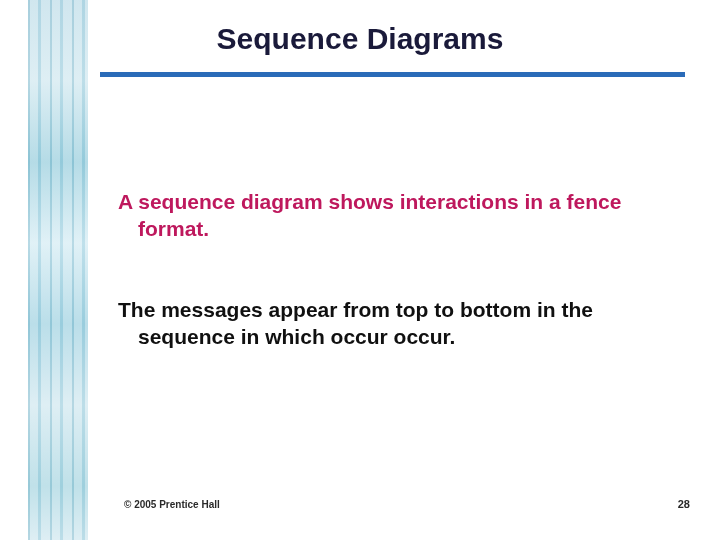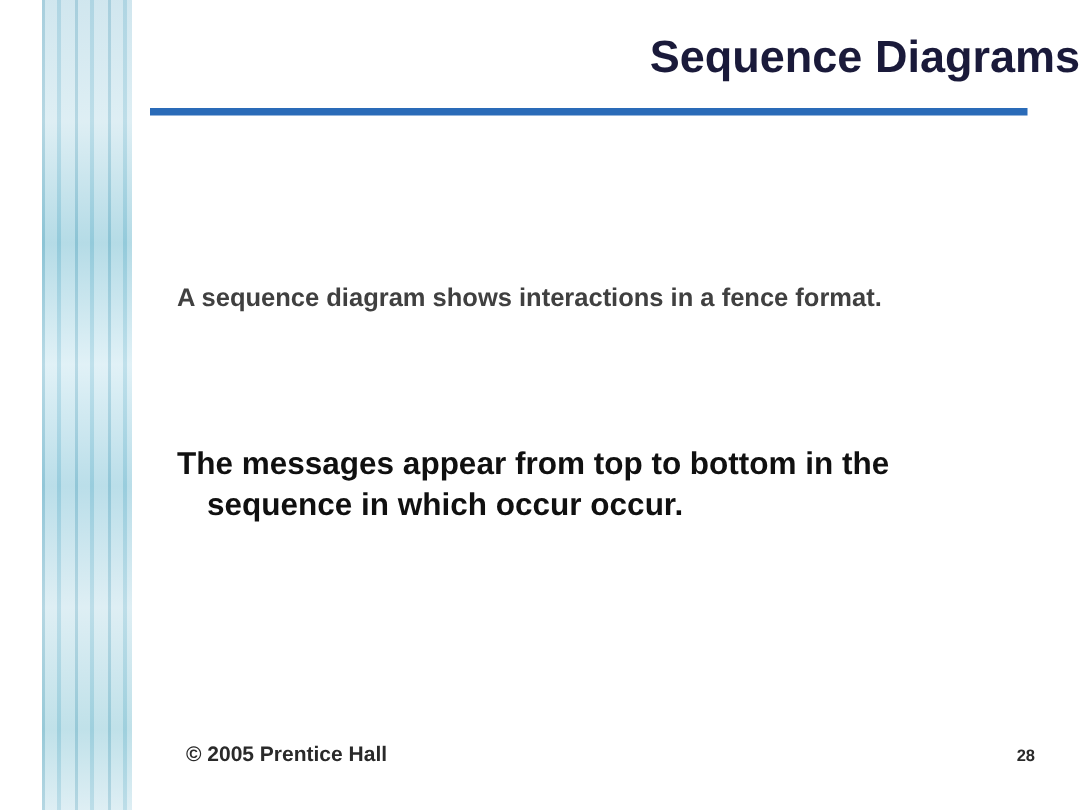--- a/index.html
+++ b/index.html
@@ -34,63 +34,63 @@
         rgba(70,160,190,0.4) 13px,
         rgba(255,255,255,0.0) 13px,
         rgba(255,255,255,0.0) 22px);
     filter: blur(0.3px);
   }
   .title {
     position: absolute;
     top: 22px;
     left: 0;
     width: 720px;
-    text-align: right;
+    text-align: center;
     font-size: 30px;
     font-weight: bold;
     font-family: Verdana, Arial, sans-serif;
     color: #1a1a3a;
   }
   .rule {
     position: absolute;
     top: 72px;
     left: 100px;
     width: 585px;
     height: 5px;
     background: #2a6bb8;
   }
   .body-text-1 {
     position: absolute;
     top: 188px;
     left: 118px;
     width: 540px;
-    font-size: 17px;
+    font-size: 21px;
     font-weight: bold;
     line-height: 1.3;
-    color: #404040;
+    color: #be185d;
     text-indent: -20px;
     padding-left: 20px;
   }
   .body-text-2 {
     position: absolute;
     top: 296px;
     left: 118px;
     width: 560px;
     font-size: 21px;
     font-weight: bold;
     line-height: 1.3;
     color: #101010;
     text-indent: -20px;
     padding-left: 20px;
   }
   .footer-left {
     position: absolute;
     bottom: 30px;
     left: 124px;
-    font-size: 14px;
+    font-size: 10px;
     font-weight: bold;
     color: #2a2a2a;
   }
   .footer-right {
     position: absolute;
     bottom: 30px;
     right: 30px;
     font-size: 11px;
     font-weight: bold;
     color: #2a2a2a;

